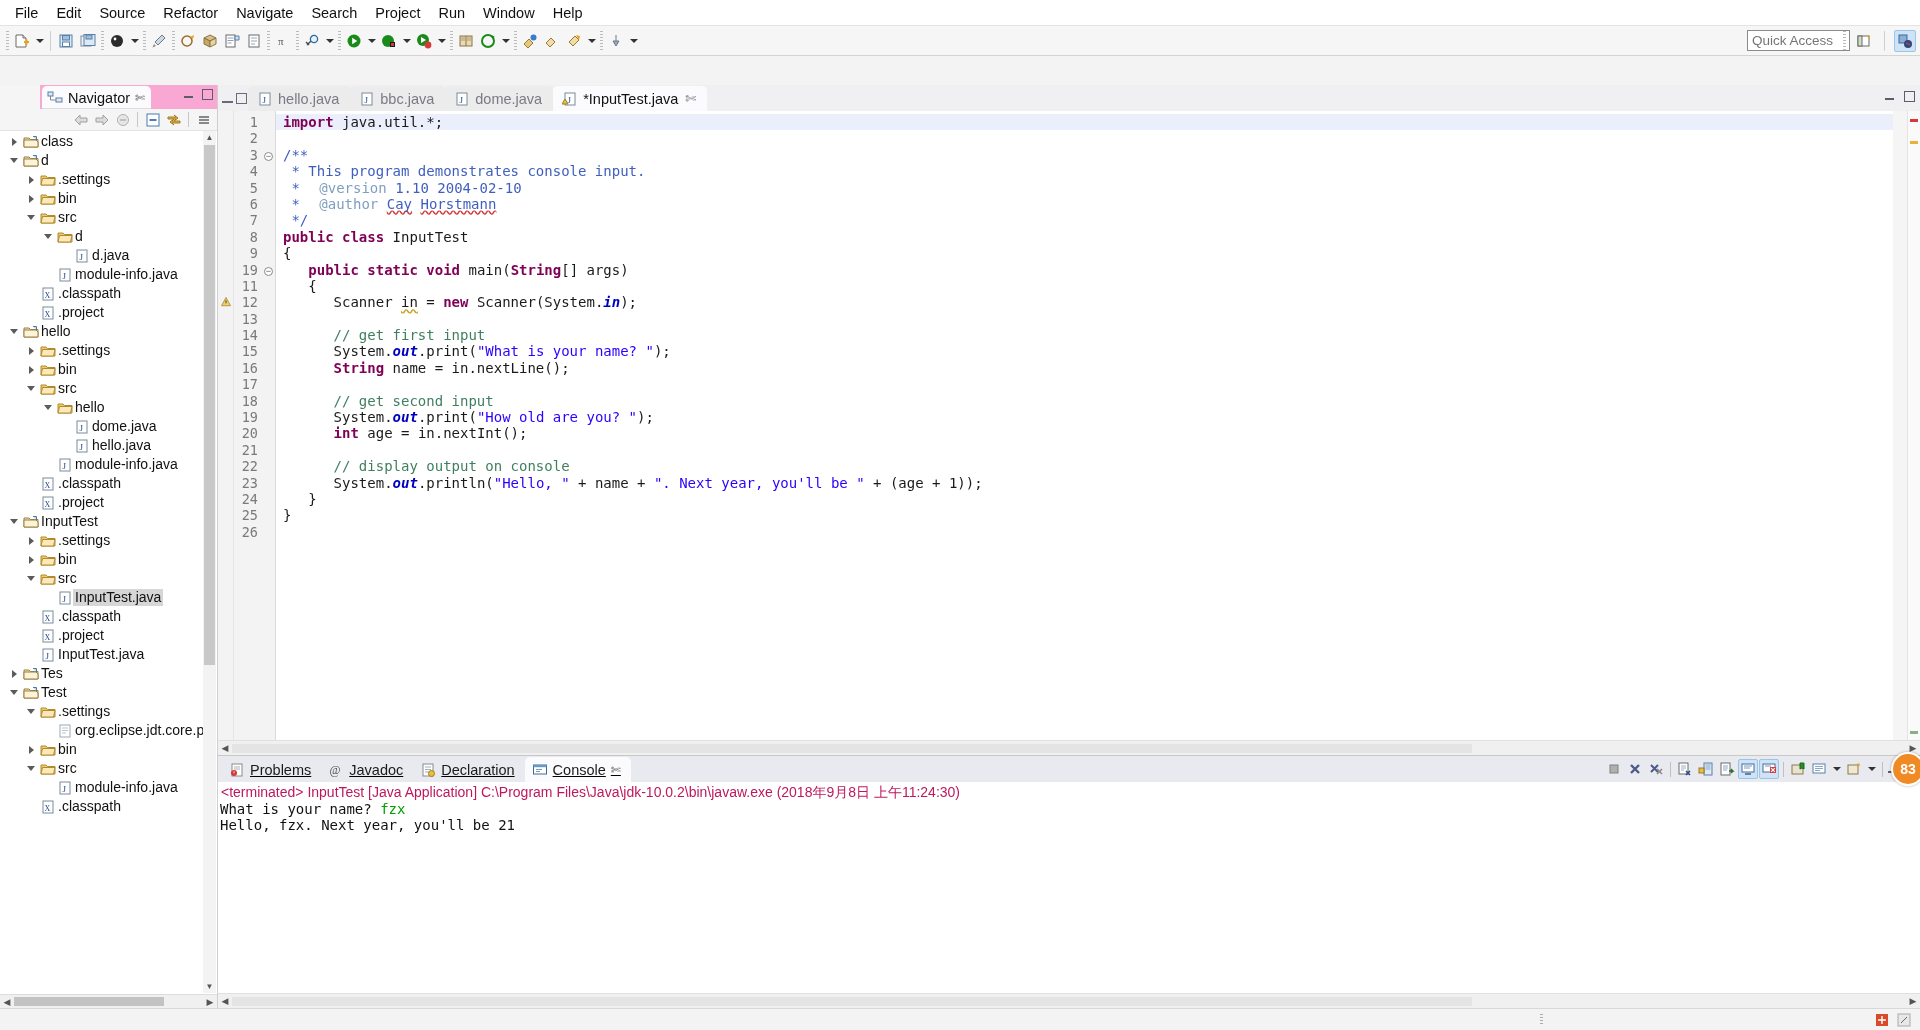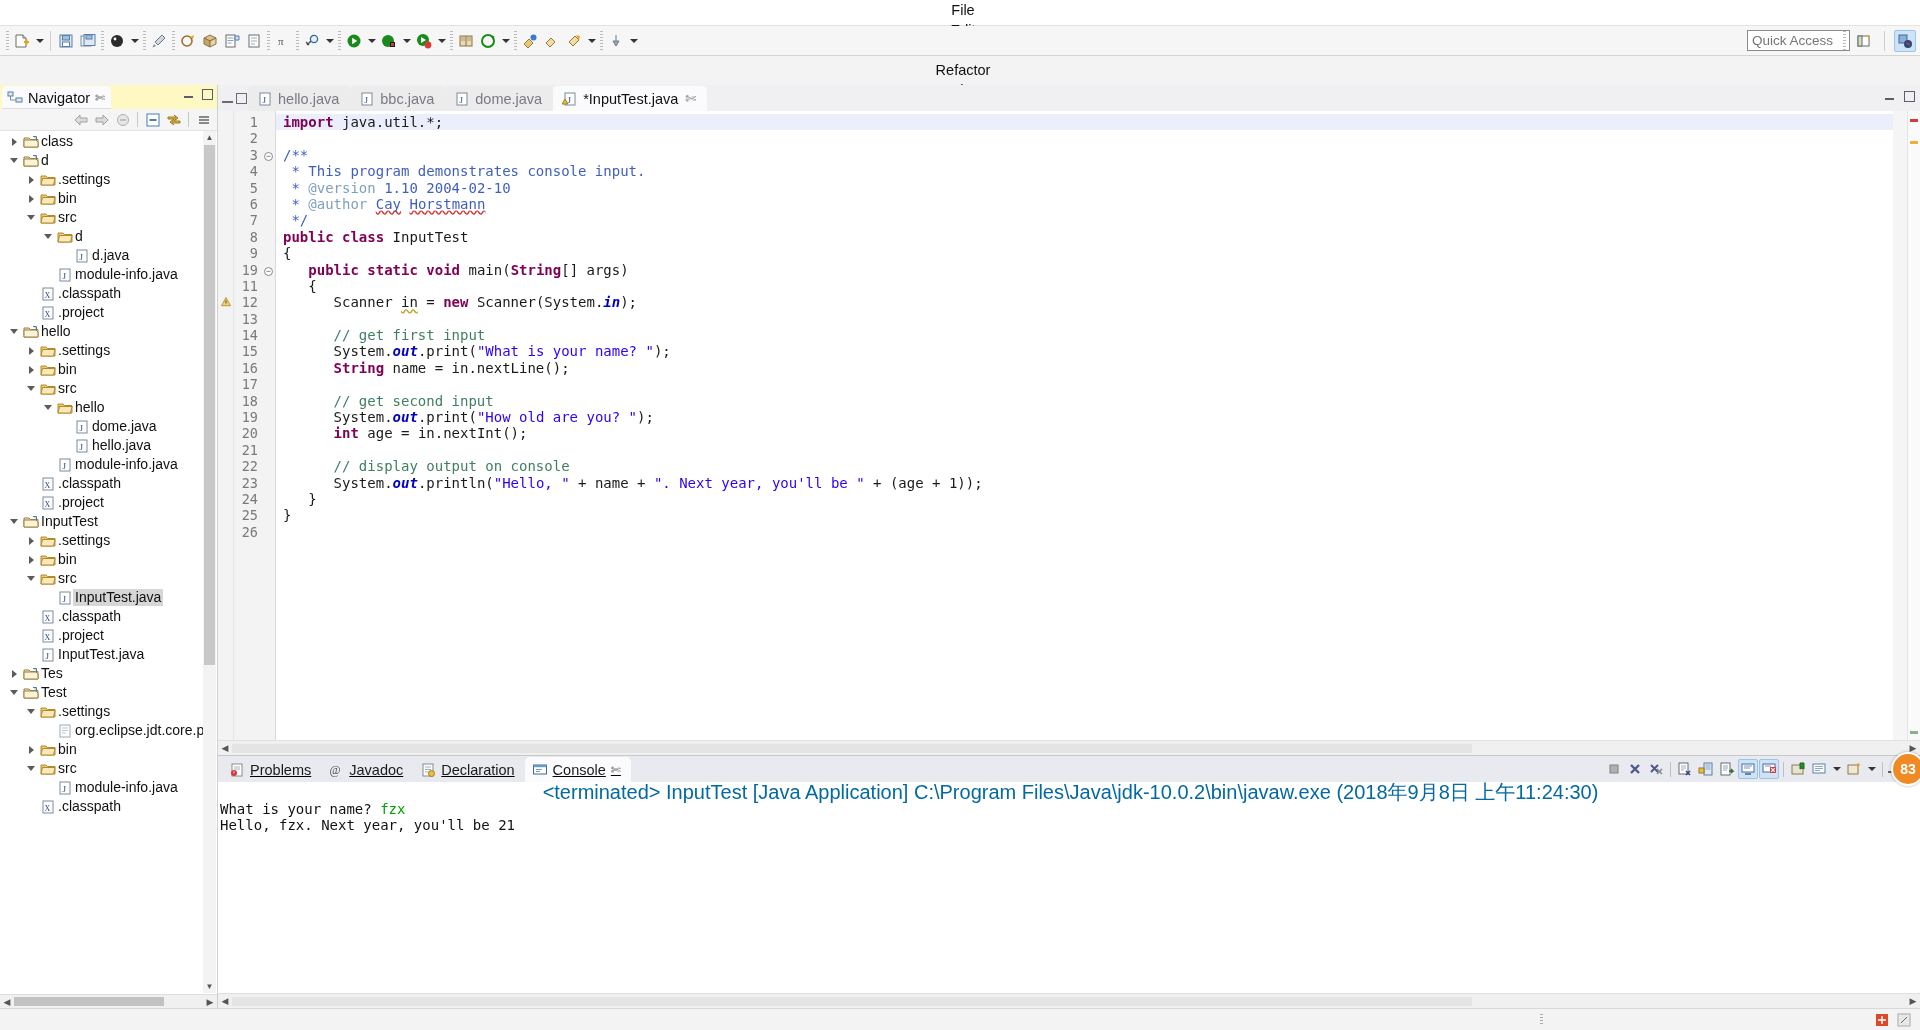--- a/index.html
+++ b/index.html
@@ -37,21 +37,21 @@
     font-size: 15px; color: #333;
   }
   .win-btn:last-child { width: 50px; }
   .win-min::before { content: ""; display: block; width: 13px; height: 1.5px; background: #2b2b2b; margin-top: 8px; }
   .win-max::before { content: ""; display: block; width: 12px; height: 12px; border: 1.5px solid #2b2b2b; }
   .win-close { font-size: 19px; line-height: 1; color: #2b2b2b; font-family: "DejaVu Sans", sans-serif; }
 
   
   .menubar {
     height: 26px; background: #ffffff; display: flex; align-items: center;
-    padding-left: 6px; border-bottom: 1px solid #e3e3e3; flex-direction: column;
+    padding-left: 6px; border-bottom: 1px solid #e3e3e3;
   }
   .menu-item {
     font-size: 14.5px; color: #111; padding: 2px 9px; white-space: nowrap;
   }
 
   
   .toolbar {
     height: 30px; background: #f6f6f6;
     border-bottom: 1px solid #d4d4d4;
     display: flex; align-items: center; padding-left: 4px;
@@ -77,21 +77,21 @@
     font-size: 13.5px; color: #222; padding: 1px 4px; line-height: 18px;
   }
   .qa-right { position: absolute; right: 4px; top: 4px; display: flex; align-items: center; gap: 5px; }
 
   
   .main { position: absolute; left: 0; top: 85px; right: 0; bottom: 22px; display: flex; }
 
   
   .nav-panel { width: 218px; flex: none; background: #f5f5f5; display: flex; flex-direction: column;
     border-right: 1px solid #cfcfcf; position: relative; }
-  .nav-tabrow { height: 24px; position: relative; background: #fef9c3; }
+  .nav-tabrow { height: 24px; position: relative; background: #f9a8d4; margin-left: 40px; }
   .nav-tab {
     position: absolute; left: 2px; top: 1px; height: 23px;
     background: #fbfbfd; border-top-left-radius: 5px; border-top-right-radius: 5px;
     display: flex; align-items: center; padding: 0 6px 0 5px; gap: 5px;
     box-shadow: 0 -1px 0 #dcdce2 inset;
   }
   .nav-tab-label { font-size: 14.5px; color: #111; }
   .nav-minmax { position: absolute; right: 4px; top: 4px; display: flex; gap: 8px; }
   .mm-min { width: 11px; height: 11px; position: relative; }
   .mm-min::after { content: ""; position: absolute; left: 1px; right: 1px; bottom: 2px; height: 2px; background: #5c5c6b; }
@@ -147,21 +147,21 @@
   .code {
     flex: 1; padding-top: 3px; padding-left: 7px; overflow: hidden;
     font-family: "DejaVu Sans Mono", monospace; font-size: 14px; line-height: 16.4px;
     color: #1a1a1a; white-space: pre;
   }
   .code .ln { height: 16.4px; }
   .code .ln.hl { background: #eaeffb; margin-left: -7px; padding-left: 7px; }
   .kw { color: #7f0055; font-weight: bold; }
   .cm { color: #3f7f5f; }
   .jd { color: #3f5fbf; }
-  .jdt { color: #7f9fbf; }
+  .jdt { color: #7f9fbf; margin-left: 11px; }
   .st { color: #2a00ff; }
   .fi { color: #0000c0; font-weight: bold; font-style: italic; }
   .sq-err { text-decoration: underline wavy #d43a3a; text-decoration-skip-ink: none; }
   .sq-warn { text-decoration: underline wavy #c8a020; text-decoration-skip-ink: none; }
   .gnum-line { height: 16.4px; }
   .fold-m { height: 16.4px; text-align: center; line-height: 16.4px; }
   .fold-box { display: inline-block; width: 9px; height: 9px; border: 1px solid #8a8a8a; border-radius: 50%;
     line-height: 7px; font-size: 9px; color: #555; background: #fff; }
   .warn-marker { position: absolute; left: 2px; width: 12px; height: 12px; }
 
@@ -176,21 +176,21 @@
   .con-tabrow { height: 26px; background: #e9eaef; position: relative; display: flex; align-items: flex-end; text-decoration: underline; }
   .ctab { height: 25px; display: flex; align-items: center; gap: 5px; padding: 0 10px 0 7px;
     font-size: 14.5px; color: #1a1a1a; border-top-left-radius: 5px; border-top-right-radius: 5px; }
   .ctab.active { background: #fbfbfd; }
   .con-tools { position: absolute; right: 4px; top: 2px; display: flex; align-items: center; gap: 1px; }
   .ctb { width: 20px; height: 20px; display: flex; align-items: center; justify-content: center; }
   .ctb.on { background: #cfe3f7; border: 1px solid #9cc3e8; border-radius: 2px; }
   .csep { width: 1px; height: 15px; background: #c0c0c0; margin: 0 3px; }
   .con-body { flex: 1; background: #fff; padding: 2px 0 0 2px; overflow: hidden;
     font-family: "DejaVu Sans Mono", monospace; font-size: 14px; line-height: 16.5px; color: #111; }
-  .con-head { font-family: "Liberation Sans", sans-serif; font-size: 20px; color: #0369a1; padding-left: 1px; text-align: center; }
+  .con-head { font-family: "Liberation Sans", sans-serif; font-size: 14px; color: #be185d; padding-left: 1px; }
   .cgreen { color: #00a000; }
   .con-hscroll { height: 15px; background: #f0f0f0; display: flex; align-items: center; border-top: 1px solid #e0e0e0; }
   .badge {
     position: absolute; right: -9px; top: -6px; width: 34px; height: 34px; border-radius: 50%;
     background: #f08a24; color: #fff; font-size: 14px; display: flex; align-items: center; justify-content: center;
     border: 2px solid #fff; box-shadow: 0 0 3px rgba(0,0,0,.3); font-weight: bold;
   }
 
   
   .statusbar { position: absolute; left: 0; right: 0; bottom: 0; height: 22px; background: #f3f3f3;

